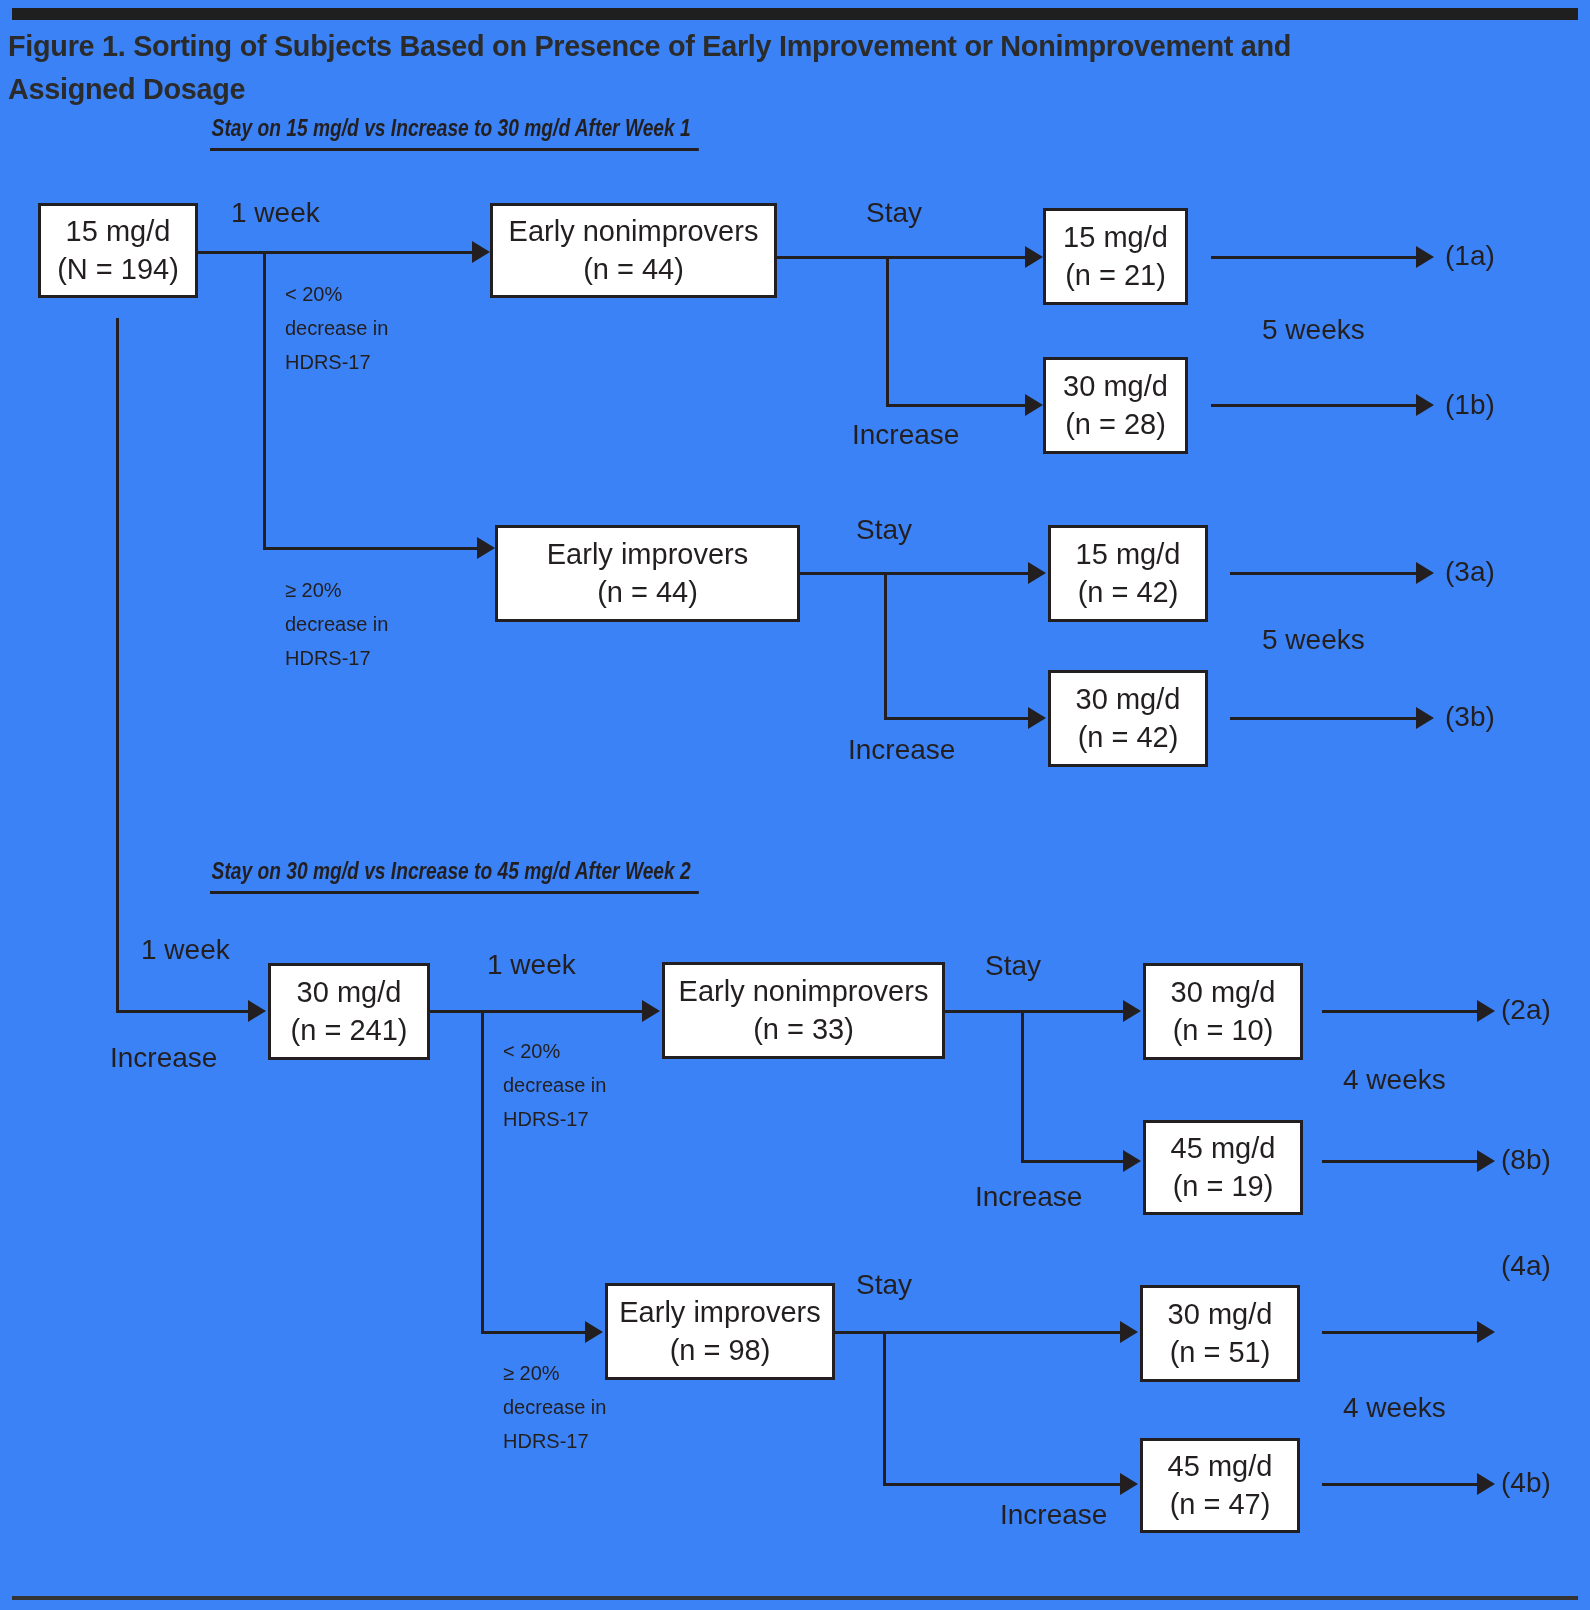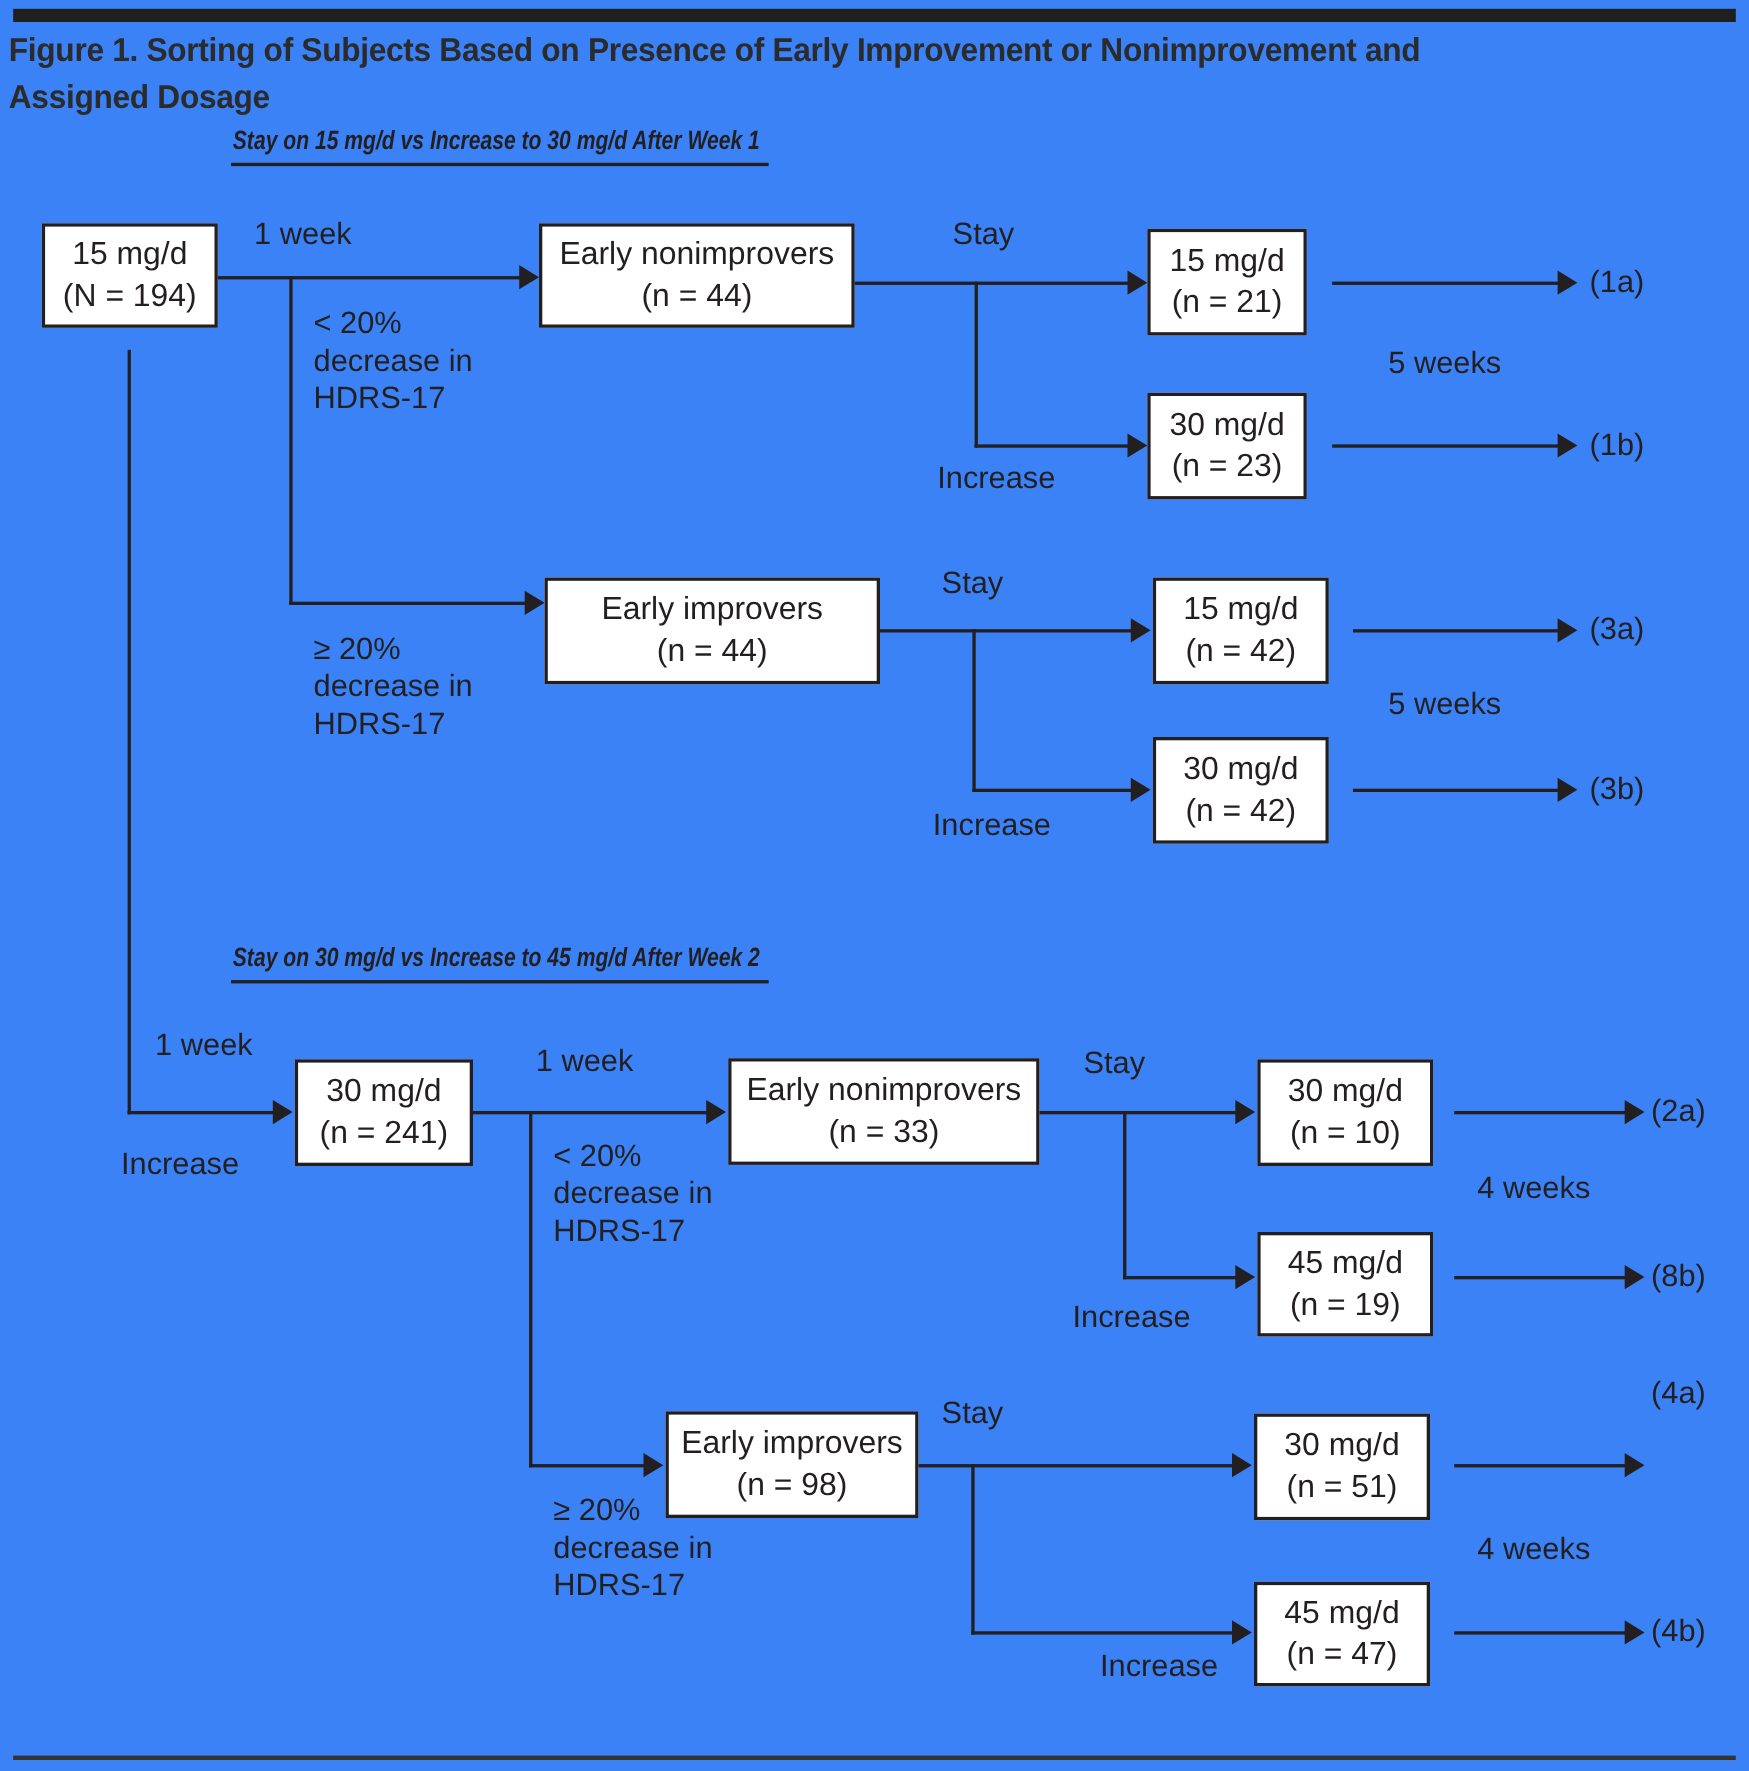--- a/index.html
+++ b/index.html
@@ -13,21 +13,21 @@
            border-bottom:3px solid var(--ink); padding:0 10px 6px 2px;
            transform:scaleX(0.80); transform-origin:left top; white-space:nowrap; }
   .bx   { position:absolute; box-sizing:border-box; border:3px solid var(--ink); background:#fff;
           display:flex; flex-direction:column; align-items:center; justify-content:center;
           font-size:29px; line-height:1.30; text-align:center; }
   .hl   { position:absolute; height:3px; background:var(--ink); }
   .vl   { position:absolute; width:3px;  background:var(--ink); }
   .ah   { position:absolute; width:0; height:0; border-top:11px solid transparent;
           border-bottom:11px solid transparent; border-left:18px solid var(--ink); }
   .lb   { position:absolute; font-size:28px; white-space:nowrap; }
-  .crit { position:absolute; font-size:28px; line-height:34px; white-space:nowrap; }
+  .crit { position:absolute; font-size:20px; line-height:34px; white-space:nowrap; }
   .abbr { position:absolute; font-family:"Liberation Serif","DejaVu Serif",serif;
           font-size:29px; color:#111111; white-space:nowrap; }
 </style>
 </head>
 <body>
 
 <div class="canvas">
 
   <div class="rule" style="left:12px;top:8px;width:1566px;height:12px"></div>
   <div class="title" style="left:8px;top:24px">
@@ -44,21 +44,21 @@
   <div class="bx" style="left:490px;top:203px;width:287px;height:95px">
     <div>Early nonimprovers</div>
     <div>(n = 44)</div>
   </div>
   <div class="bx" style="left:1043px;top:208px;width:145px;height:97px">
     <div>15 mg/d</div>
     <div>(n = 21)</div>
   </div>
   <div class="bx" style="left:1043px;top:357px;width:145px;height:97px">
     <div>30 mg/d</div>
-    <div>(n = 23)</div>
+    <div>(n = 28)</div>
   </div>
   <div class="bx" style="left:495px;top:525px;width:305px;height:97px">
     <div>Early improvers</div>
     <div>(n = 44)</div>
   </div>
   <div class="bx" style="left:1048px;top:525px;width:160px;height:97px">
     <div>15 mg/d</div>
     <div>(n = 42)</div>
   </div>
   <div class="bx" style="left:1048px;top:670px;width:160px;height:97px">

